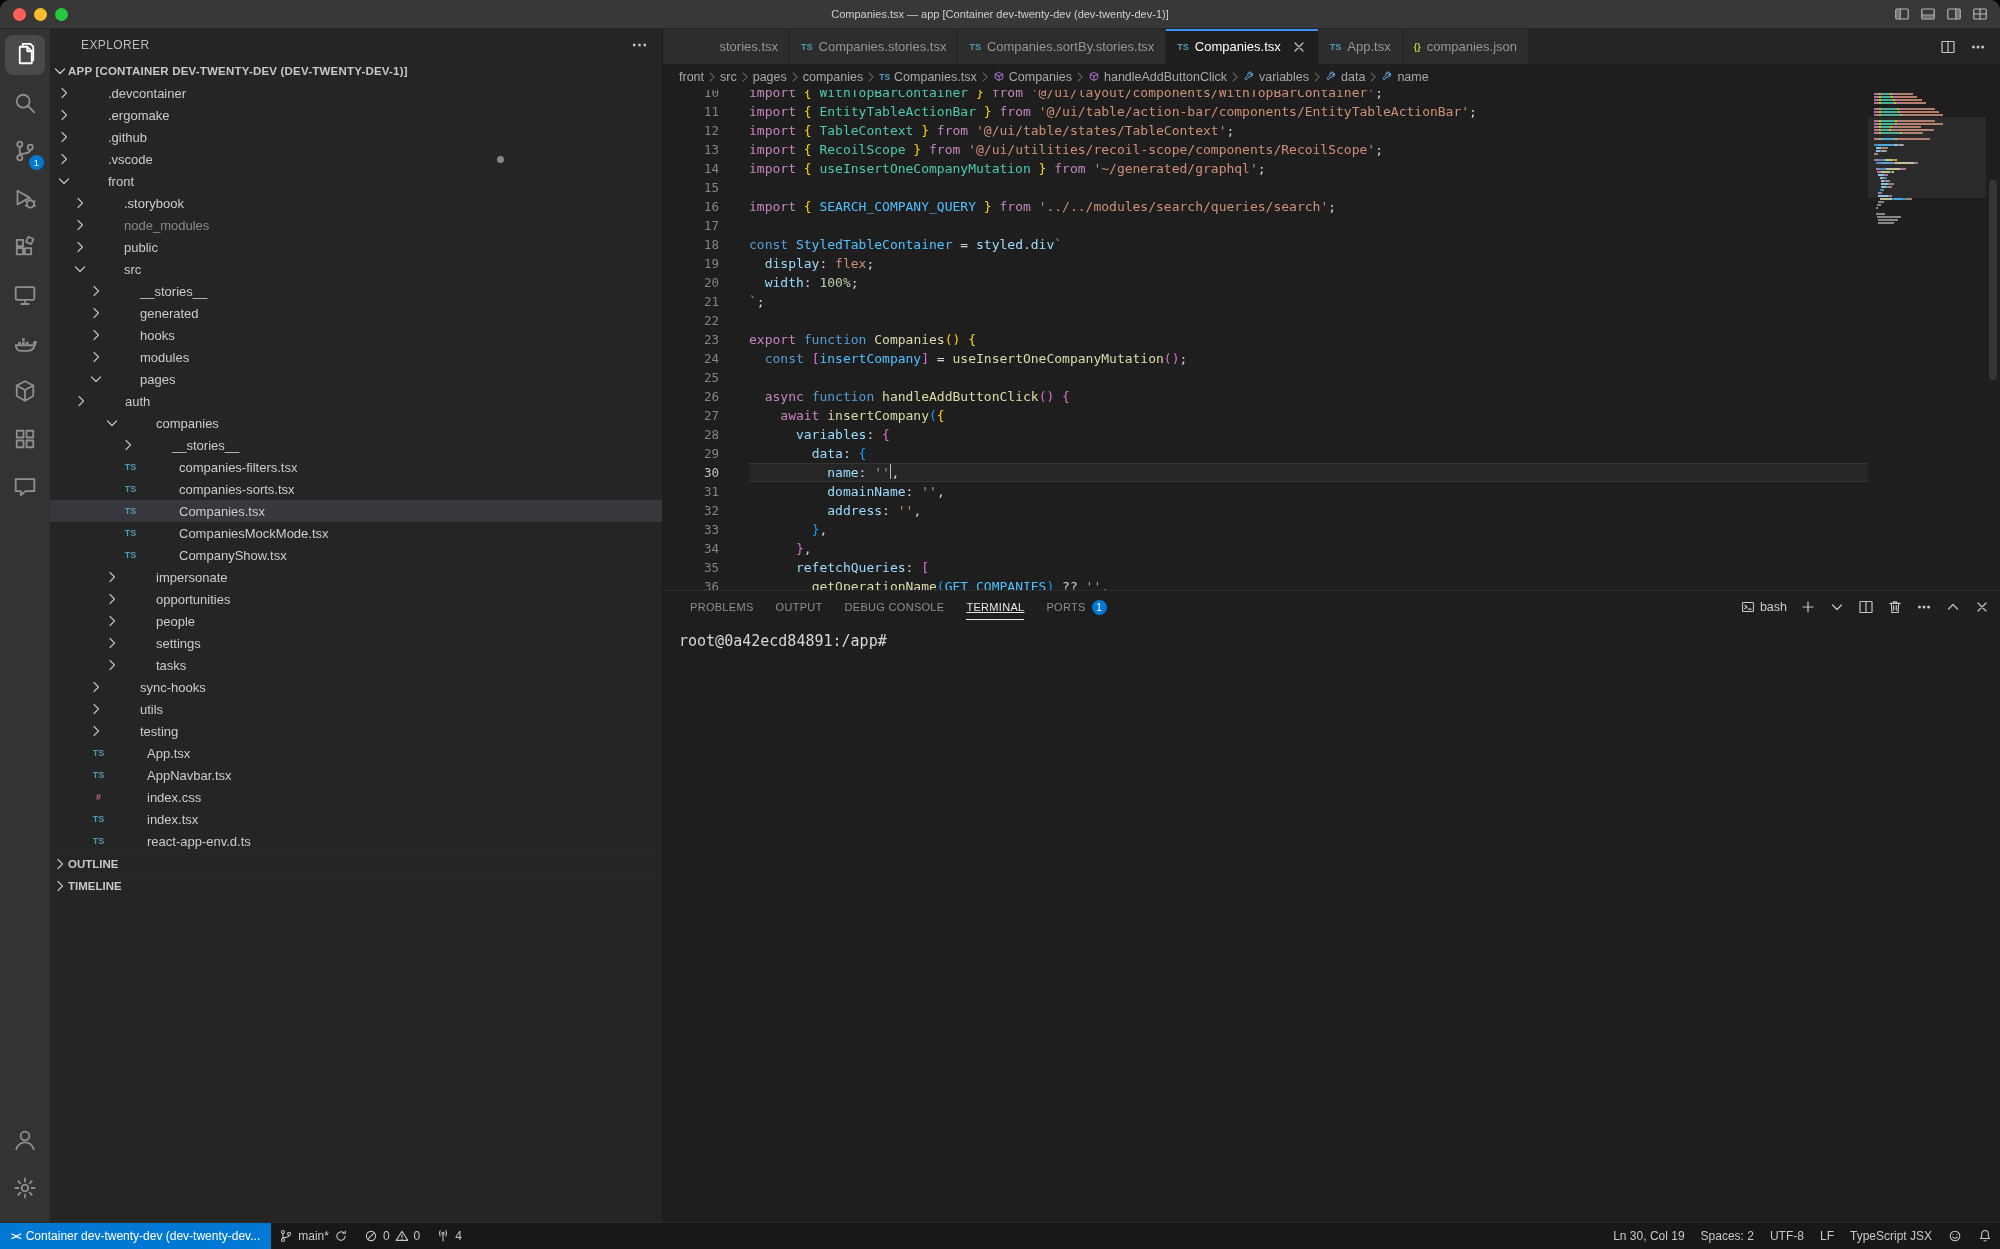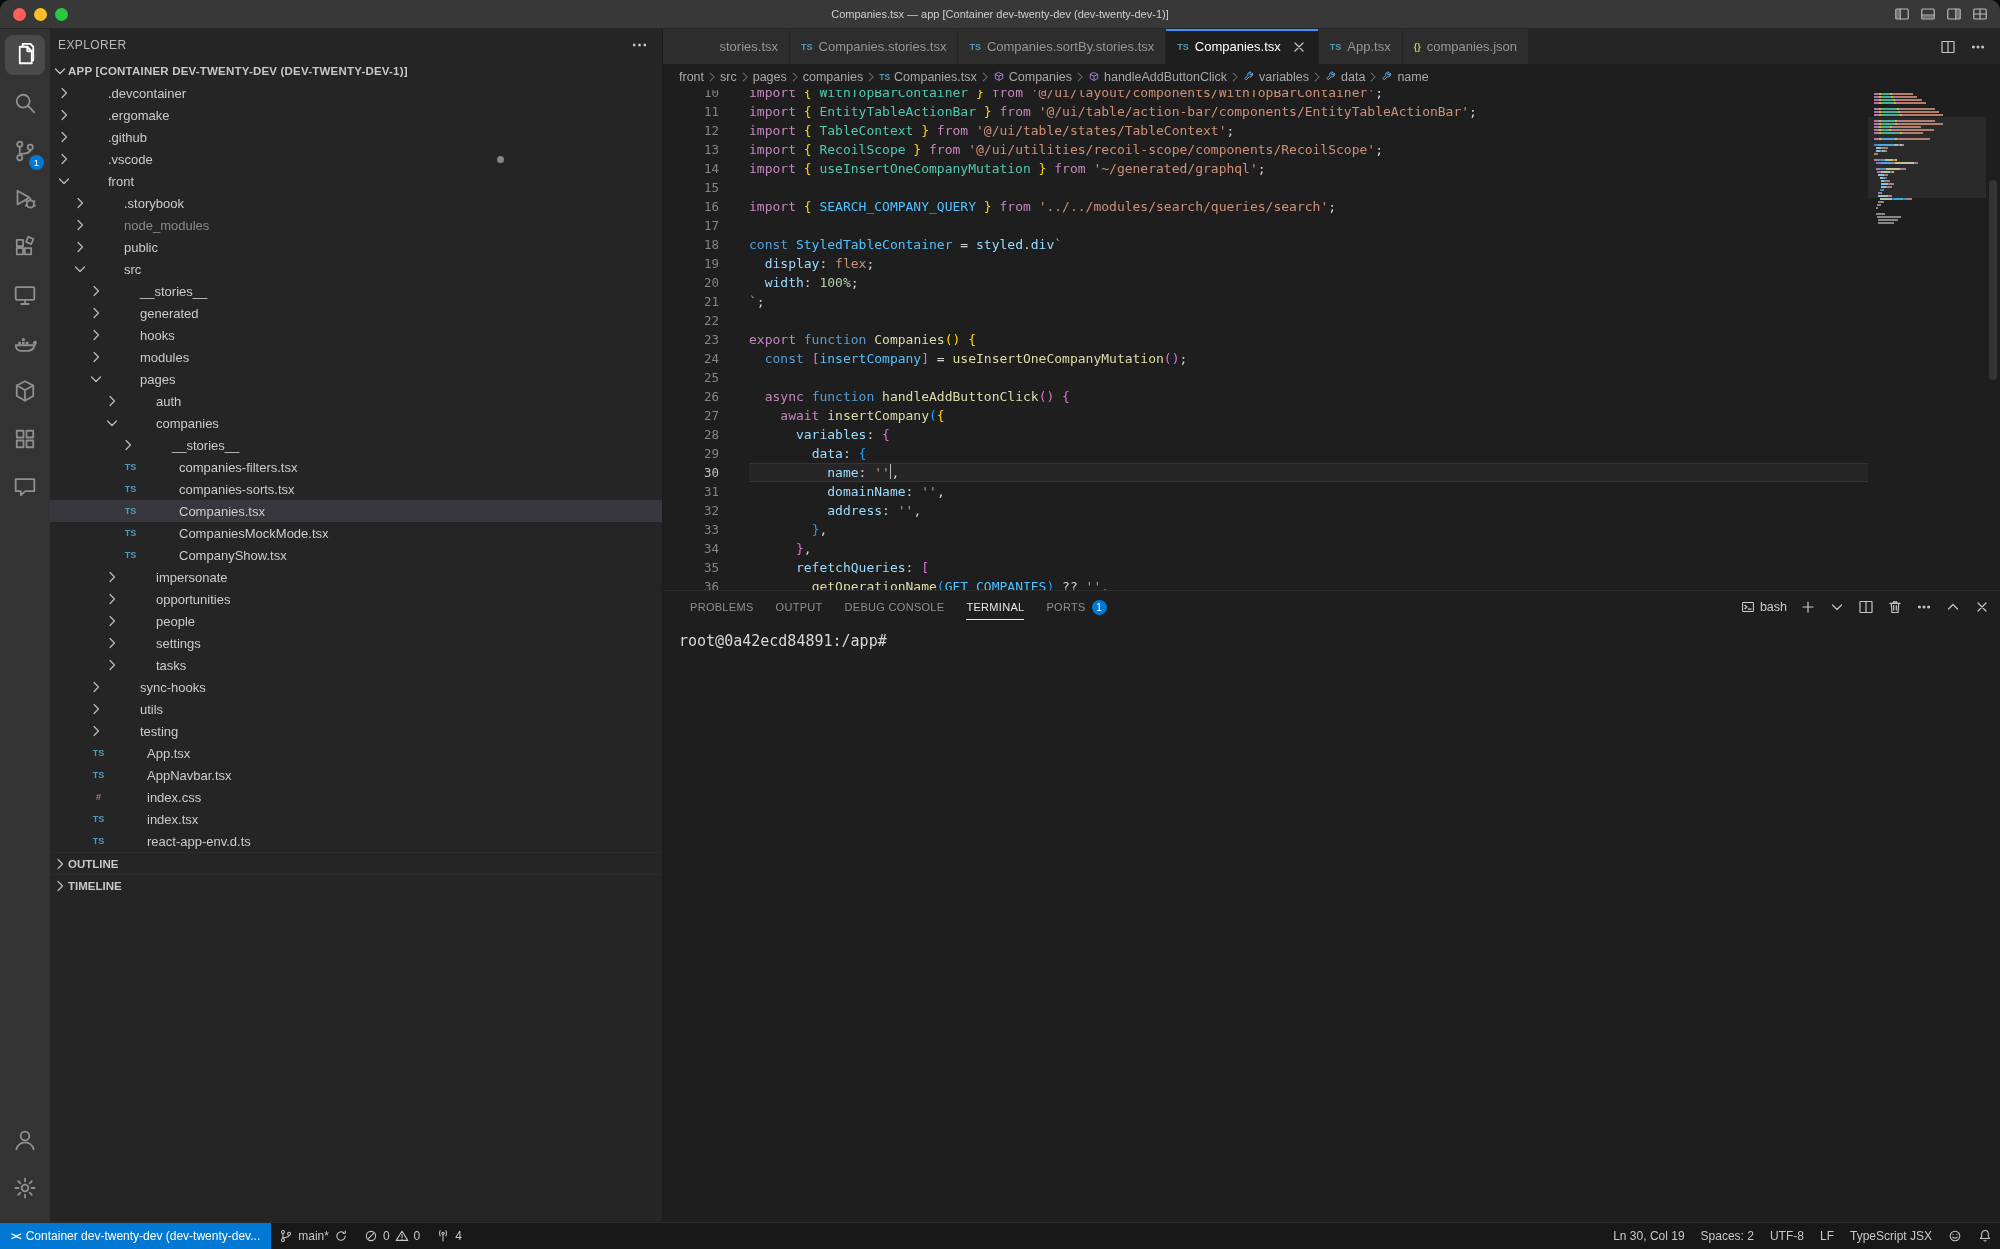--- a/index.html
+++ b/index.html
@@ -32,21 +32,21 @@
   .ab-item { width:40px; height:40px; margin-bottom:8px; border-radius:8px; display:flex; align-items:center; justify-content:center;
     color:#8f8f8f; position:relative; }
   .ab-item.active { background:#4a4a4a; color:#ffffff; }
   .ab-badge { position:absolute; bottom:1px; right:1px; min-width:15px; height:15px; padding:0 3px; border-radius:8px;
     background:#0078d4; color:#fff; font-size:9.5px; display:flex; align-items:center; justify-content:center; }
   #ab-bottom { margin-top:auto; padding-bottom:6px; display:flex; flex-direction:column; align-items:center; }
 
   
   #sidebar { width:613px; flex:0 0 auto; background:#252526; border-right:1px solid #1b1b1c; display:flex; flex-direction:column; min-height:0; overflow:hidden; }
   #sidebar-header { height:31px; flex:0 0 auto; display:flex; align-items:center; justify-content:space-between;
-    padding:0 14px 0 8px; font-size:12px; letter-spacing:.4px; color:#bbbbbb;text-align:right; }
+    padding:0 14px 0 31px; font-size:12px; letter-spacing:.4px; color:#bbbbbb;text-align:right; }
   #sidebar-header .more { font-size:16px; color:#cccccc; line-height:1; }
   #section-header { height:22px; flex:0 0 auto; display:flex; align-items:center; font-weight:bold; font-size:11.5px;
     color:#c8c8c8; letter-spacing:.2px; padding-left:2px; white-space:nowrap; overflow:hidden; }
   #tree { flex:0 0 auto; font-size:13px; }
   .tree-row { height:22px; display:flex; align-items:center; white-space:nowrap; position:relative; cursor:default;gap:34px; }
   .tree-row.selected { background:#37373d; }
   .tree-row .chev { width:16px; height:16px; color:#bdbdbd; }
   .tree-row .label { margin-left:2px; color:#cccccc; }
   .tree-row.dim .label { color:#8a8a8a; }
   .ficon { width:15px; margin-right:5px; text-align:center; font-size:9px; }
@@ -98,21 +98,21 @@
   .mm-line span { height:2px; display:inline-block; }
   #mm-viewport { position:absolute; left:0; right:0; top:27px; height:81px; background:rgba(255,255,255,0.055); }
   #scrollbar { width:14px; flex:0 0 auto; position:relative; }
   #scrollbar .thumb { position:absolute; top:90px; left:3px; width:8px; height:200px; background:rgba(121,121,121,0.25); border-radius:4px; }
 
   
   #panel { height:632px; flex:0 0 auto; border-top:1px solid #2b2b2b; display:flex; flex-direction:column; background:#1e1e1e; }
   #panel-header { height:32px; flex:0 0 auto; display:flex; align-items:center; padding:0 10px 0 16px; }
   #panel-tabs { display:flex; height:100%; }
   .ptab { display:flex; align-items:center; gap:6px; padding:0 11px; font-size:11px; letter-spacing:.3px; color:#8f8f8f; position:relative; }
-  .ptab.active { color:#e7e7e7; }
+  .ptab.active { color:#e7e7e7;text-decoration:underline; }
   .ptab.active::after { content:""; position:absolute; left:11px; right:11px; bottom:3px; height:1px; background:#e7e7e7; }
   .pbadge { min-width:15px; height:15px; padding:0 3px; border-radius:8px; background:#0078d4; color:#fff; font-size:10px;
     display:flex; align-items:center; justify-content:center; }
   #panel-actions { margin-left:auto; display:flex; align-items:center; gap:13px; color:#c5c5c5; }
   #shell-item { display:flex; align-items:center; gap:5px; font-size:12.5px; color:#cccccc; }
   #terminal { flex:1; padding:9px 0 0 16px; font-family:"DejaVu Sans Mono", monospace; font-size:15px; color:#d8d8d8; }
 
   
   #statusbar { height:27px; flex:0 0 auto; background:#181818; border-top:1px solid #2b2b2b; display:flex;
     align-items:stretch; justify-content:space-between; font-size:12px; color:#c8c8c8; overflow:hidden; }
@@ -392,21 +392,21 @@
             <span class="label">modules</span>
           </div>
           <div class="tree-row" style="padding-left: 38px;">
             <span class="icon i16 chev">
               <svg viewBox="0 0 16 16" fill="none" stroke="currentColor" stroke-width="1.2" stroke-linecap="round" stroke-linejoin="round">
                 <path d="M3.5 6L8 10.5 12.5 6"></path>
               </svg>
             </span>
             <span class="label">pages</span>
           </div>
-          <div class="tree-row" style="padding-left: 54px;">
+          <div class="tree-row" style="padding-left: 23px;">
             <span class="icon i16 chev">
               <svg viewBox="0 0 16 16" fill="none" stroke="currentColor" stroke-width="1.2" stroke-linecap="round" stroke-linejoin="round">
                 <path d="M6 3.5L10.5 8 6 12.5"></path>
               </svg>
             </span>
             <span class="label">auth</span>
           </div>
           <div class="tree-row" style="padding-left: 54px;">
             <span class="icon i16 chev">
               <svg viewBox="0 0 16 16" fill="none" stroke="currentColor" stroke-width="1.2" stroke-linecap="round" stroke-linejoin="round">

